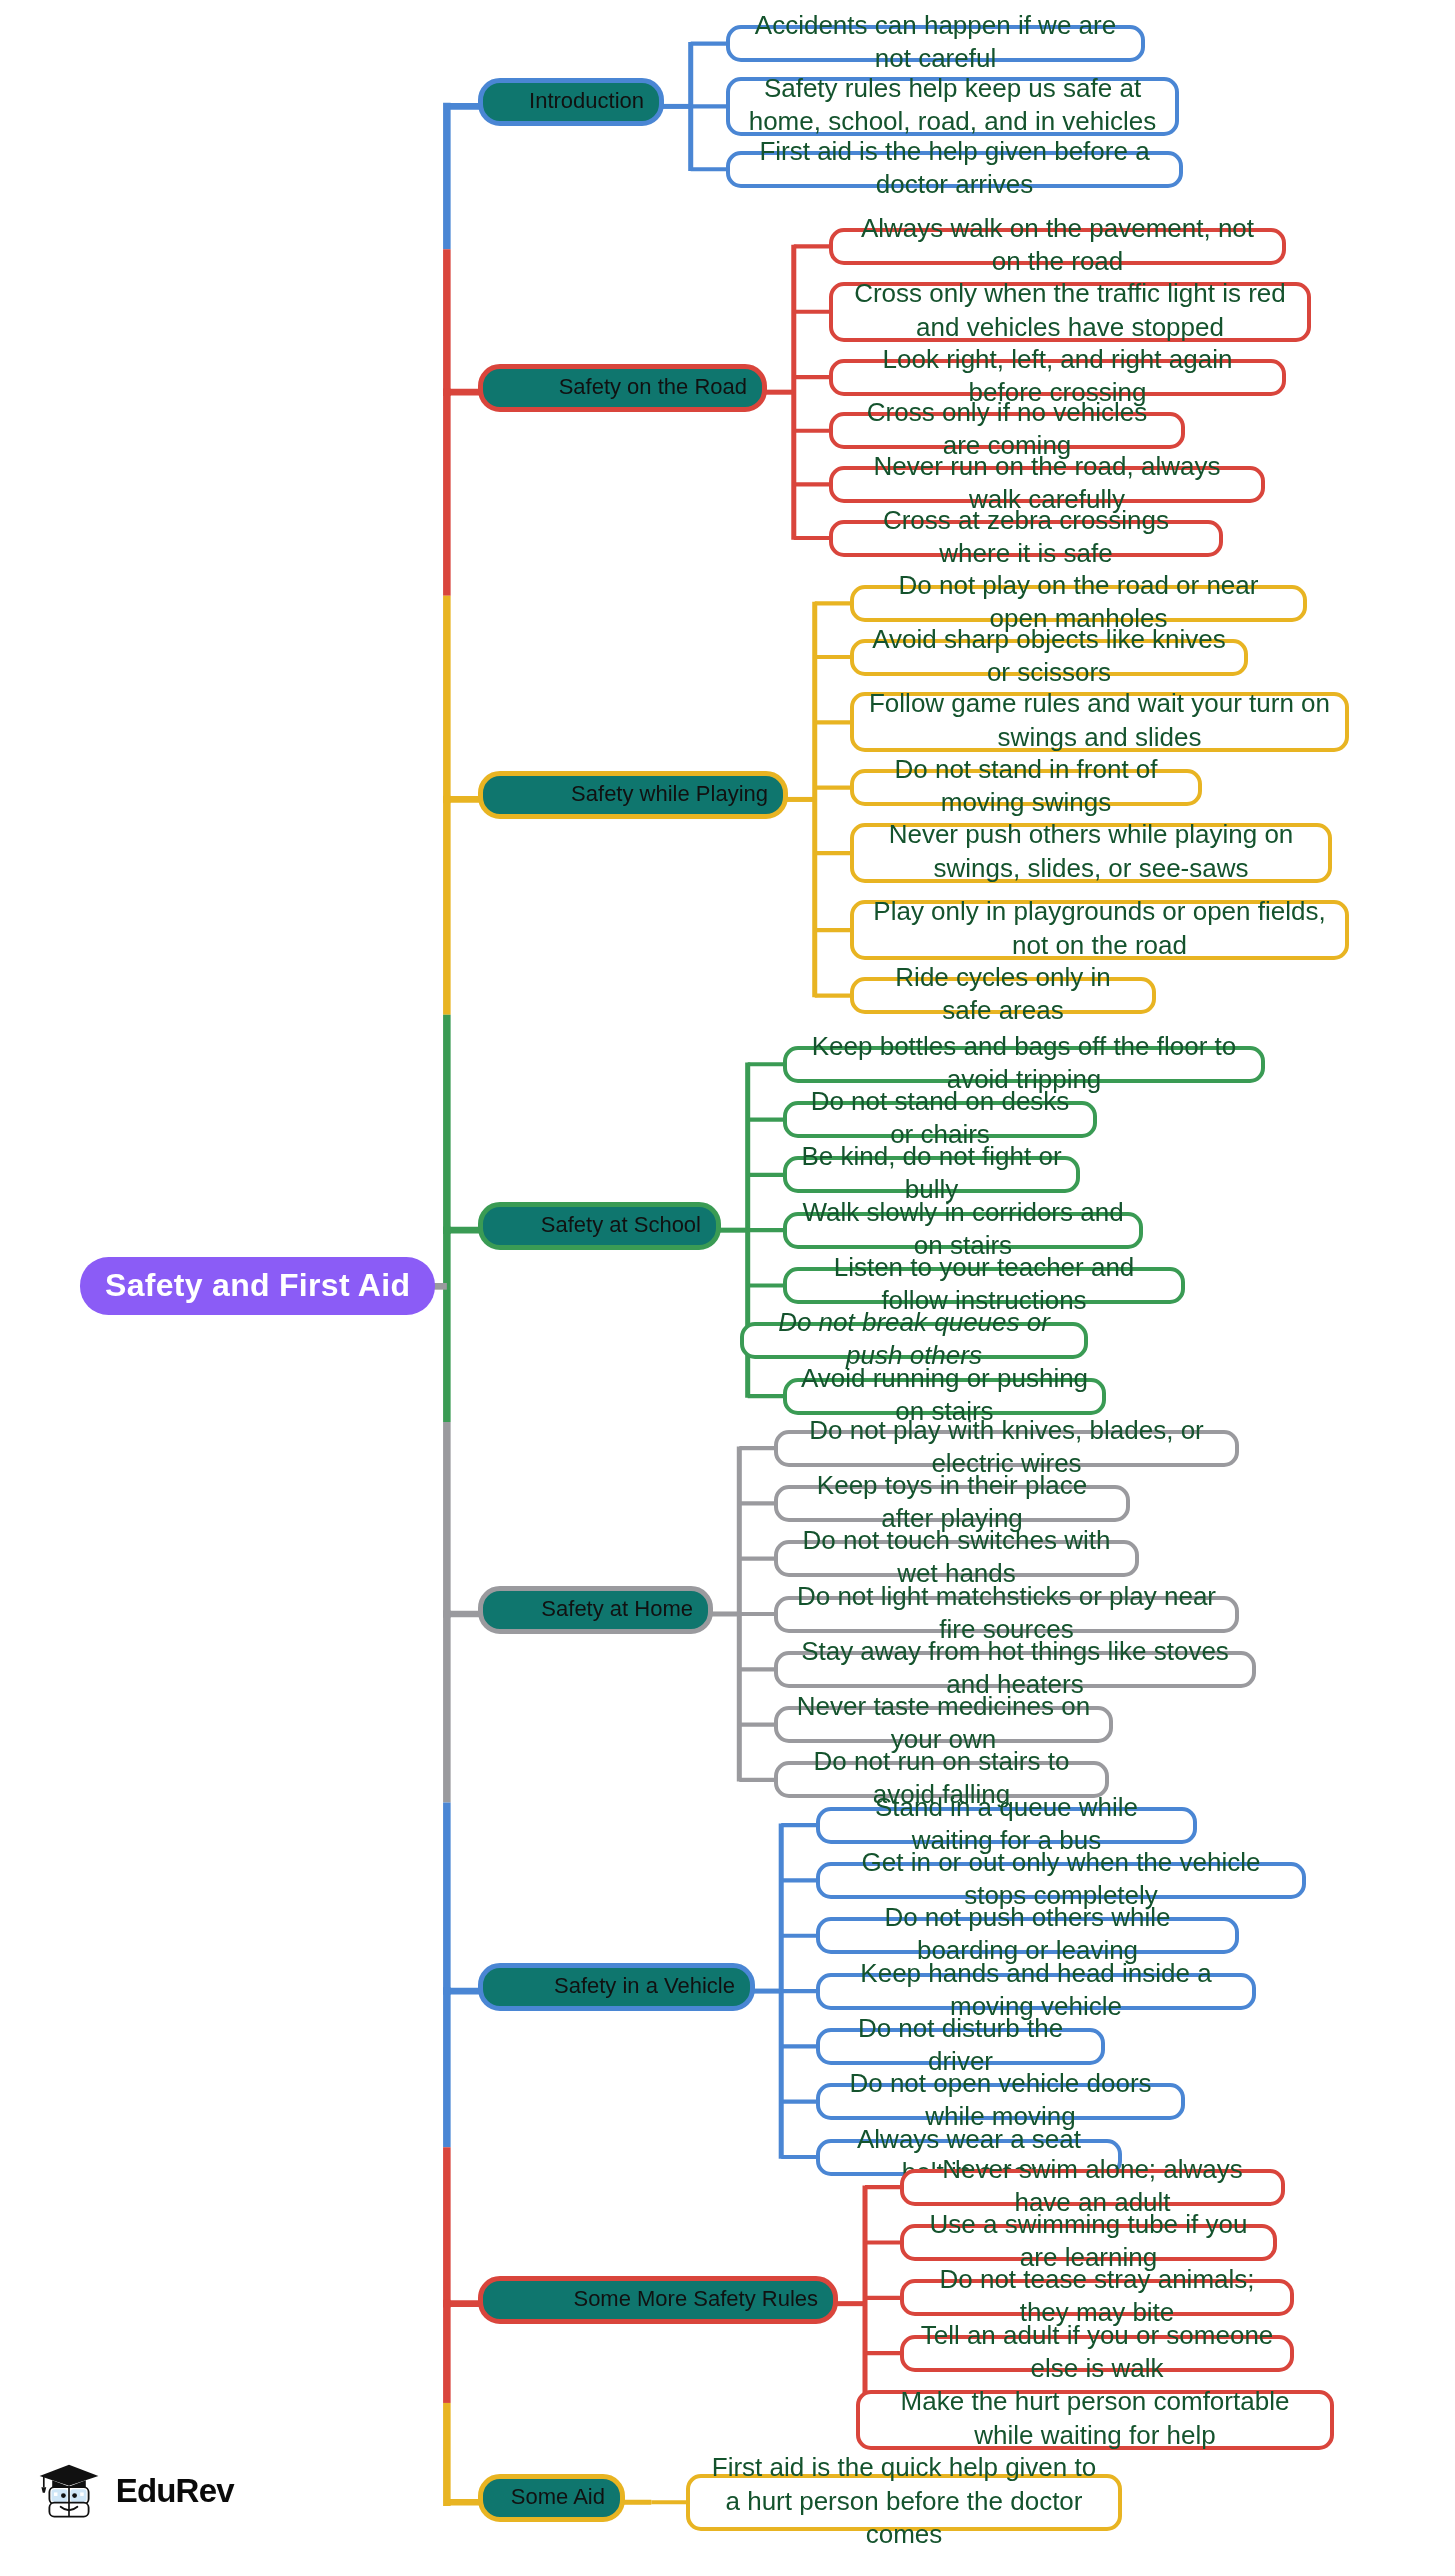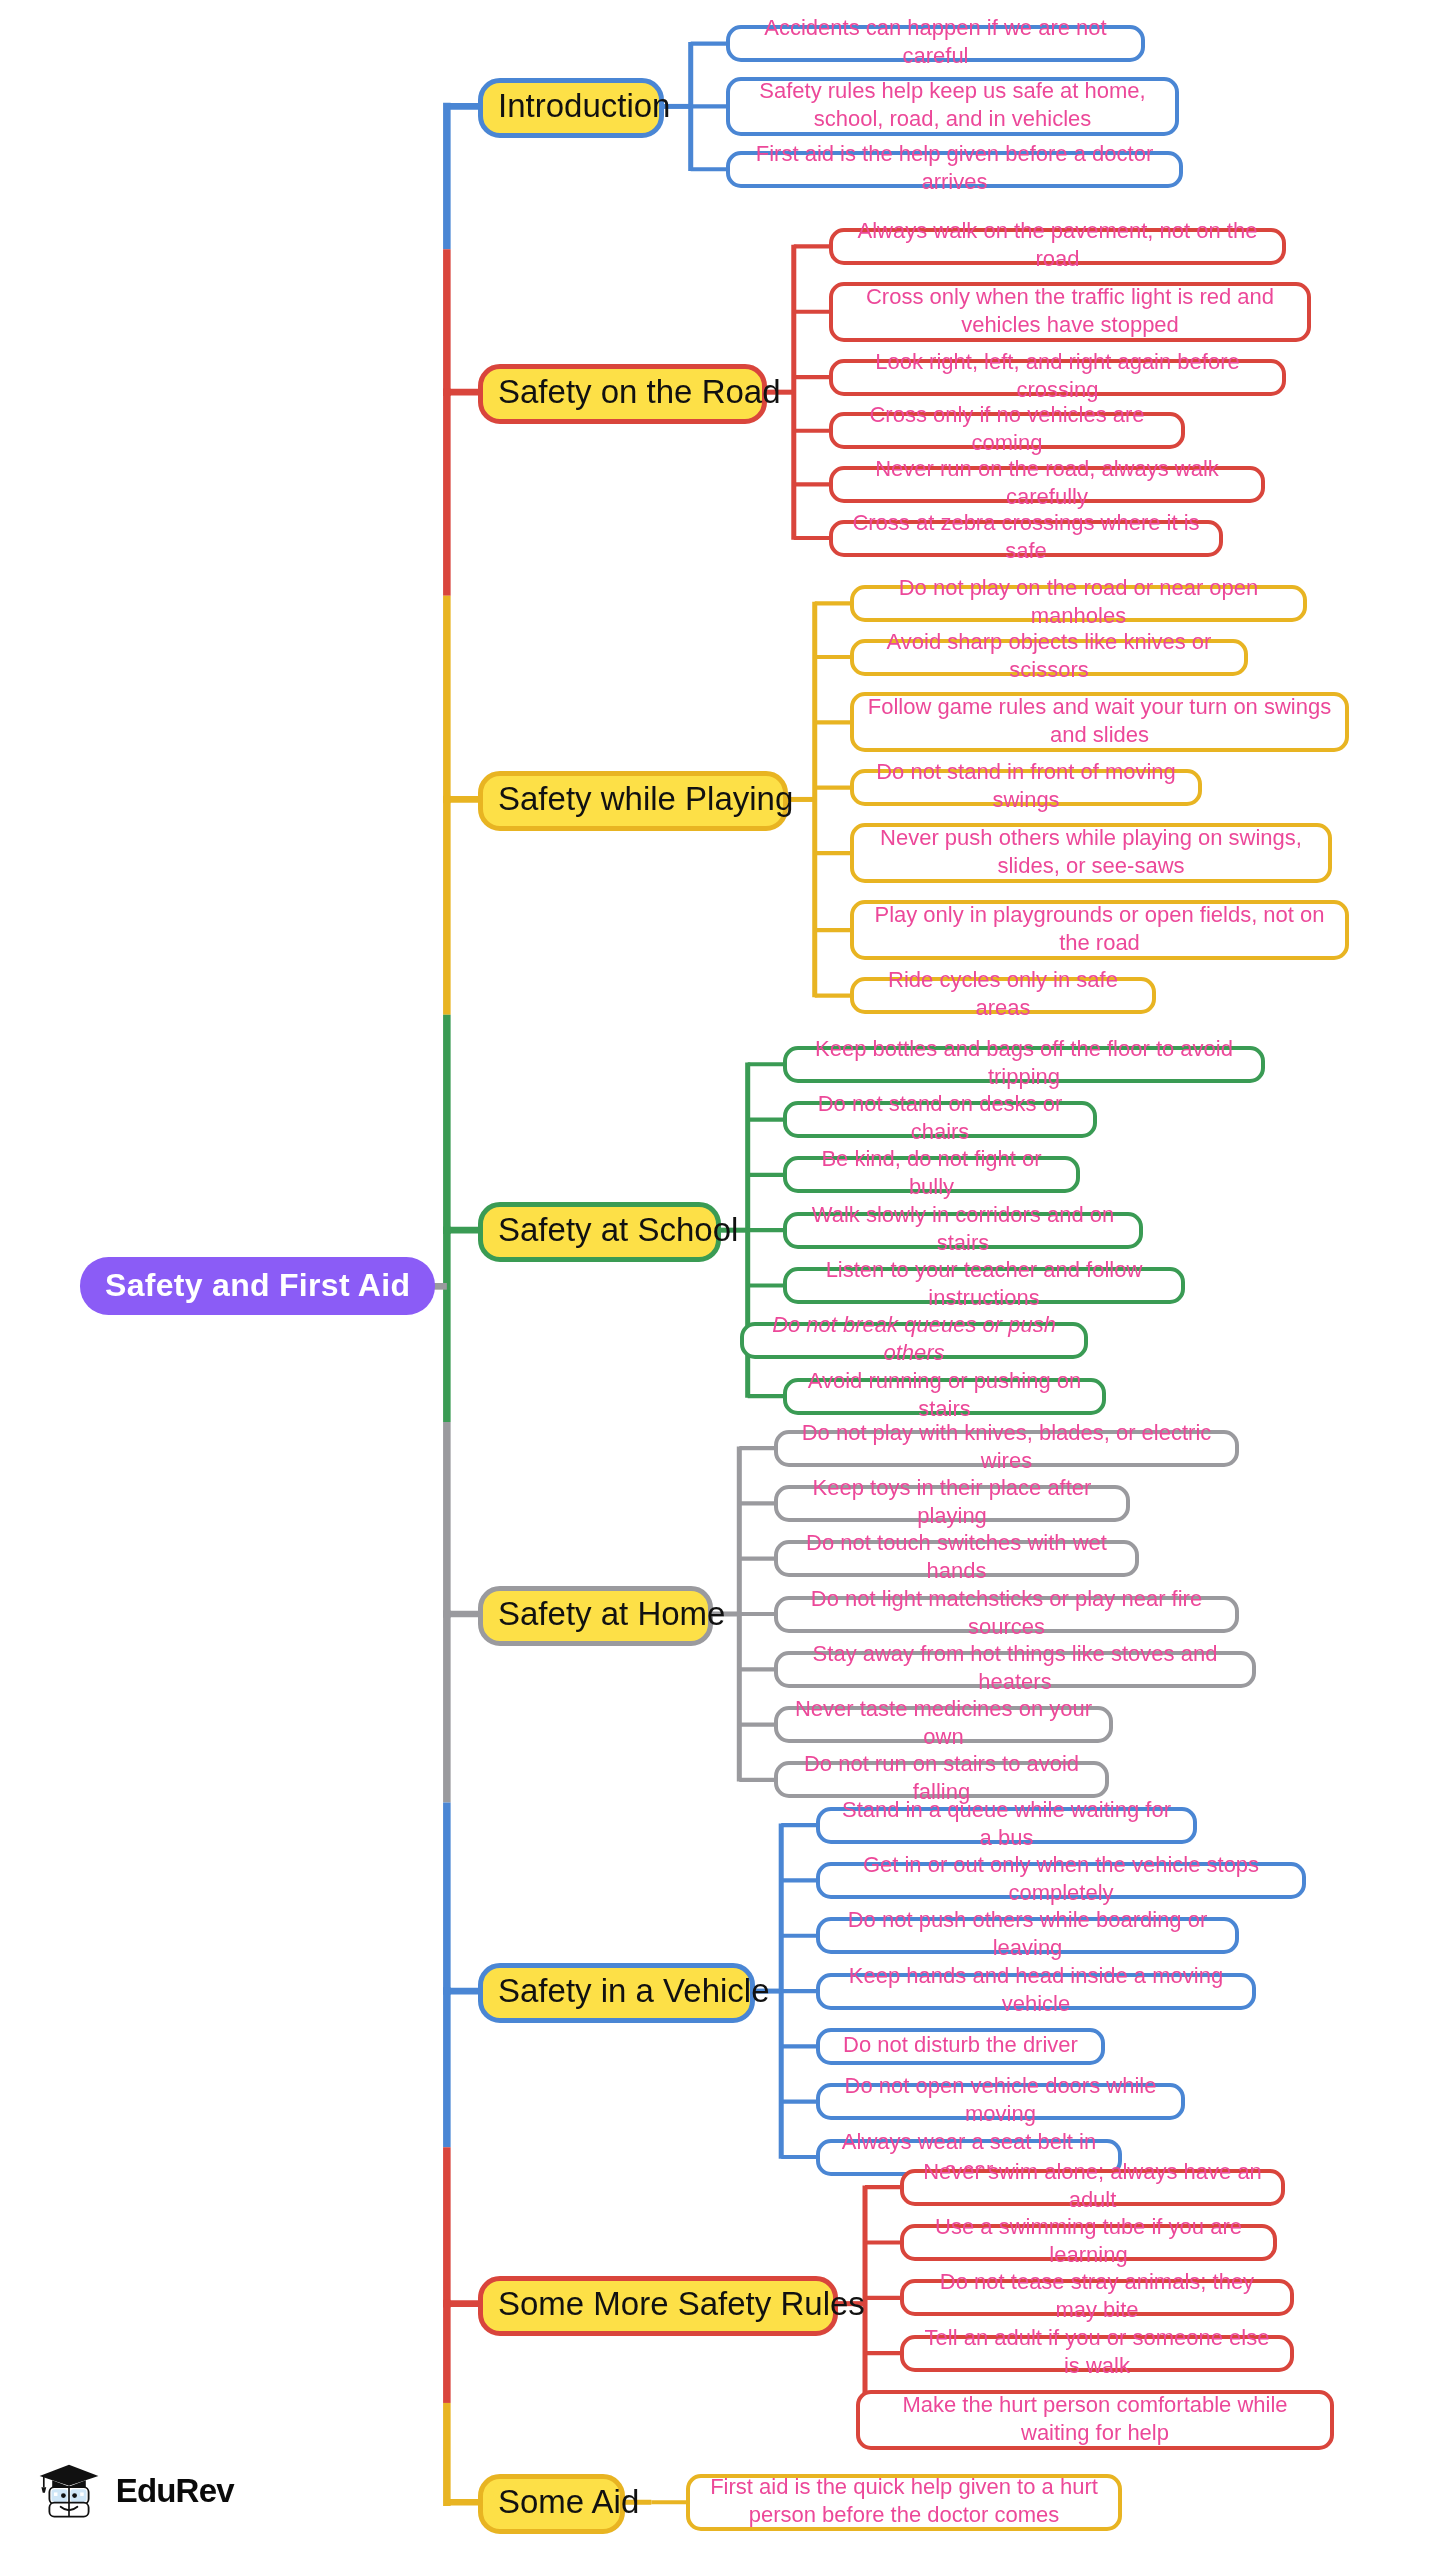--- a/index.html
+++ b/index.html
@@ -24,42 +24,42 @@
     letter-spacing:0.3px;
     padding:11.7px 25px 14.2px 25px;
     white-space:nowrap;
     line-height:1;
     box-sizing:border-box;
   }
 
   
   .branch-node{
     position:absolute;
-    background:#fde047;
+    background:#0f766e;
     border-style:solid;
     border-width:5px;
     border-radius:22px;
-    font-size:33px;
+    font-size:22px;
     color:#111111;
     padding:5.9px 15px 9.2px 15px;
     white-space:nowrap;
     line-height:1.05;
     box-sizing:border-box;
-    text-align:left;
+    text-align:right;
   }
 
   
   .leaf-node{
     position:absolute;
     background:#ffffff;
     border-style:solid;
     border-width:4.2px;
     border-radius:15px;
-    font-size:22px;
-    color:#ec4899;
+    font-size:26px;
+    color:#14532d;
     padding:5px 13.4px 7.5px 13.4px;
     line-height:1.28;
     box-sizing:border-box;
     text-align:center;
     display:flex;
     align-items:center;
   }
   .leaf-node > span{display:block;width:100%;}
 
   

